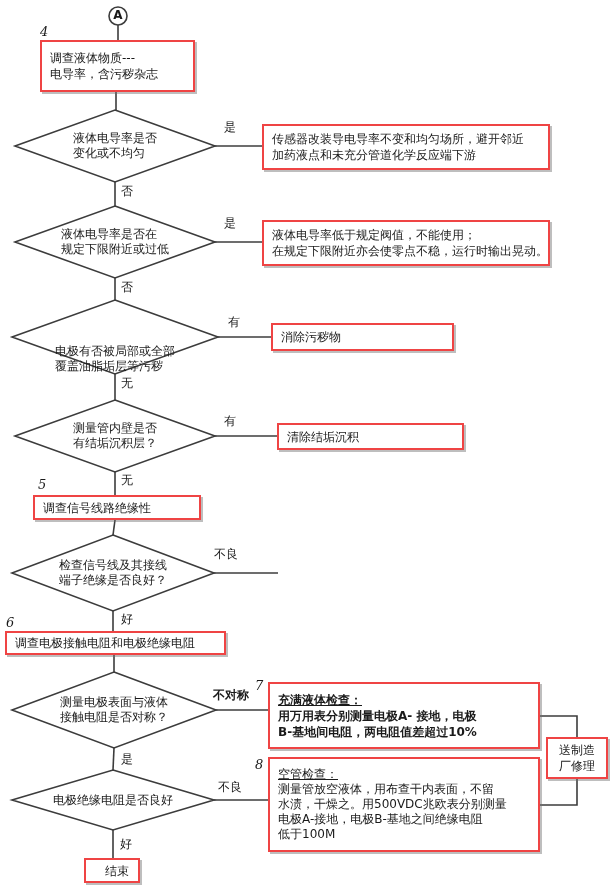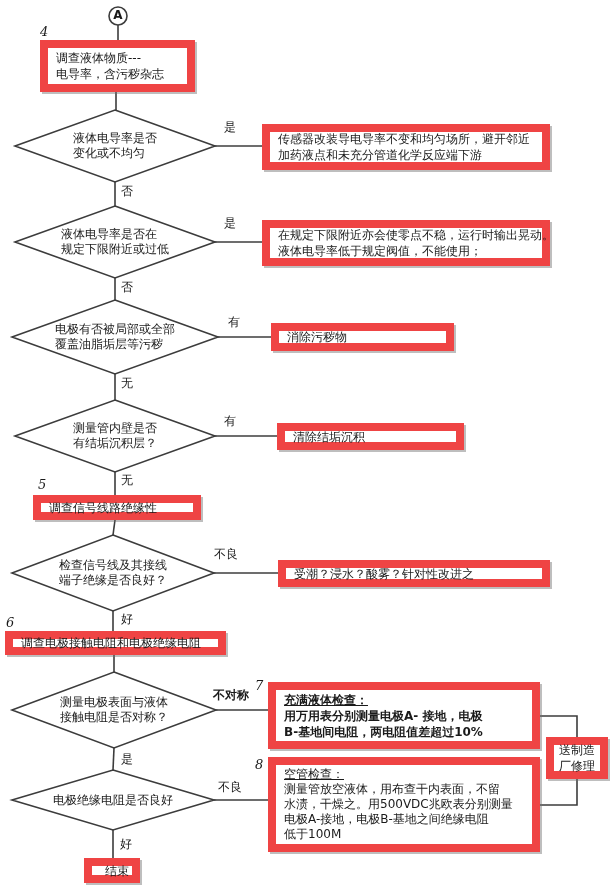--- a/index.html
+++ b/index.html
@@ -1,19 +1,19 @@
 <!DOCTYPE html>
 <html><head>
 <meta charset="utf-8">
 <style>
   html,body{margin:0;padding:0;background:#fff;}
   .page{position:relative;width:614px;height:892px;background:#ffffff;
         font-family:"DejaVu Sans",sans-serif;color:#1a1a1a;overflow:hidden;}
   .layer{position:absolute;left:0;top:0;width:614px;height:892px;}
-  .box{position:absolute;background:#fff;border:8px solid #ef4444;
+  .box{position:absolute;background:#fff;border:2px solid #ef4444;
        box-shadow:2px 2px 0 rgba(110,110,110,.45);
        display:flex;flex-direction:column;justify-content:center;
        padding:2px 8px;box-sizing:border-box;font-size:12px;line-height:16px;}
   .box .ln{white-space:nowrap;}
   .underline{text-decoration:underline;}
   .dtext{position:absolute;display:flex;justify-content:center;align-items:center;
          font-size:12px;line-height:15px;pointer-events:none;}
   .dtext .inner{text-align:left;}
   .lbl{position:absolute;font-size:12px;line-height:14px;white-space:nowrap;}
   .num{position:absolute;font-size:13px;font-style:italic;
@@ -86,25 +86,25 @@
 
   <div class="dtext" style="left:15px;top:206px;width:200px;height:72px;">
     <div class="inner">
       <div>液体电导率是否在</div>
       <div>规定下限附近或过低</div>
     </div>
   </div>
   <div class="lbl" style="left:224px;top:216px;">是</div>
   <div class="lbl" style="left:121px;top:280px;">否</div>
   <div class="box" style="left:262px;top:220px;width:288px;height:46px;">
+    <div class="ln">液体电导率低于规定阀值，不能使用；</div>
     <div class="ln">在规定下限附近亦会使零点不稳，运行时输出晃动。</div>
-    <div class="ln">液体电导率低于规定阀值，不能使用；</div>
   </div>
 
-  <div class="dtext" style="left:12px;top:300px;width:206px;height:74px;">
+  <div class="dtext" style="left:12px;top:300px;width:206px;height:74px;align-items:flex-end;">
     <div class="inner">
       <div>电极有否被局部或全部</div>
       <div>覆盖油脂垢层等污秽</div>
     </div>
   </div>
   <div class="lbl" style="left:228px;top:315px;">有</div>
   <div class="lbl" style="left:121px;top:376px;">无</div>
   <div class="box" style="left:271px;top:323px;width:183px;height:28px;">
     <div class="ln">消除污秽物</div>
   </div>
@@ -127,23 +127,20 @@
   </div>
 
   <div class="dtext" style="left:12px;top:535px;width:202px;height:76px;">
     <div class="inner">
       <div>检查信号线及其接线</div>
       <div>端子绝缘是否良好？</div>
     </div>
   </div>
   <div class="lbl" style="left:214px;top:547px;">不良</div>
   <div class="lbl" style="left:121px;top:612px;">好</div>
-  <div class="box" style="left:278px;top:560px;width:272px;height:27px;">
-    <div class="ln">受潮？浸水？酸雾？针对性改进之</div>
-  </div>
 
   <div class="num" style="left:6px;top:615px;">6</div>
   <div class="box" style="left:5px;top:631px;width:221px;height:24px;">
     <div class="ln">调查电极接触电阻和电极绝缘电阻</div>
   </div>
 
   <div class="dtext" style="left:12px;top:672px;width:204px;height:76px;">
     <div class="inner">
       <div>测量电极表面与液体</div>
       <div>接触电阻是否对称？</div>

